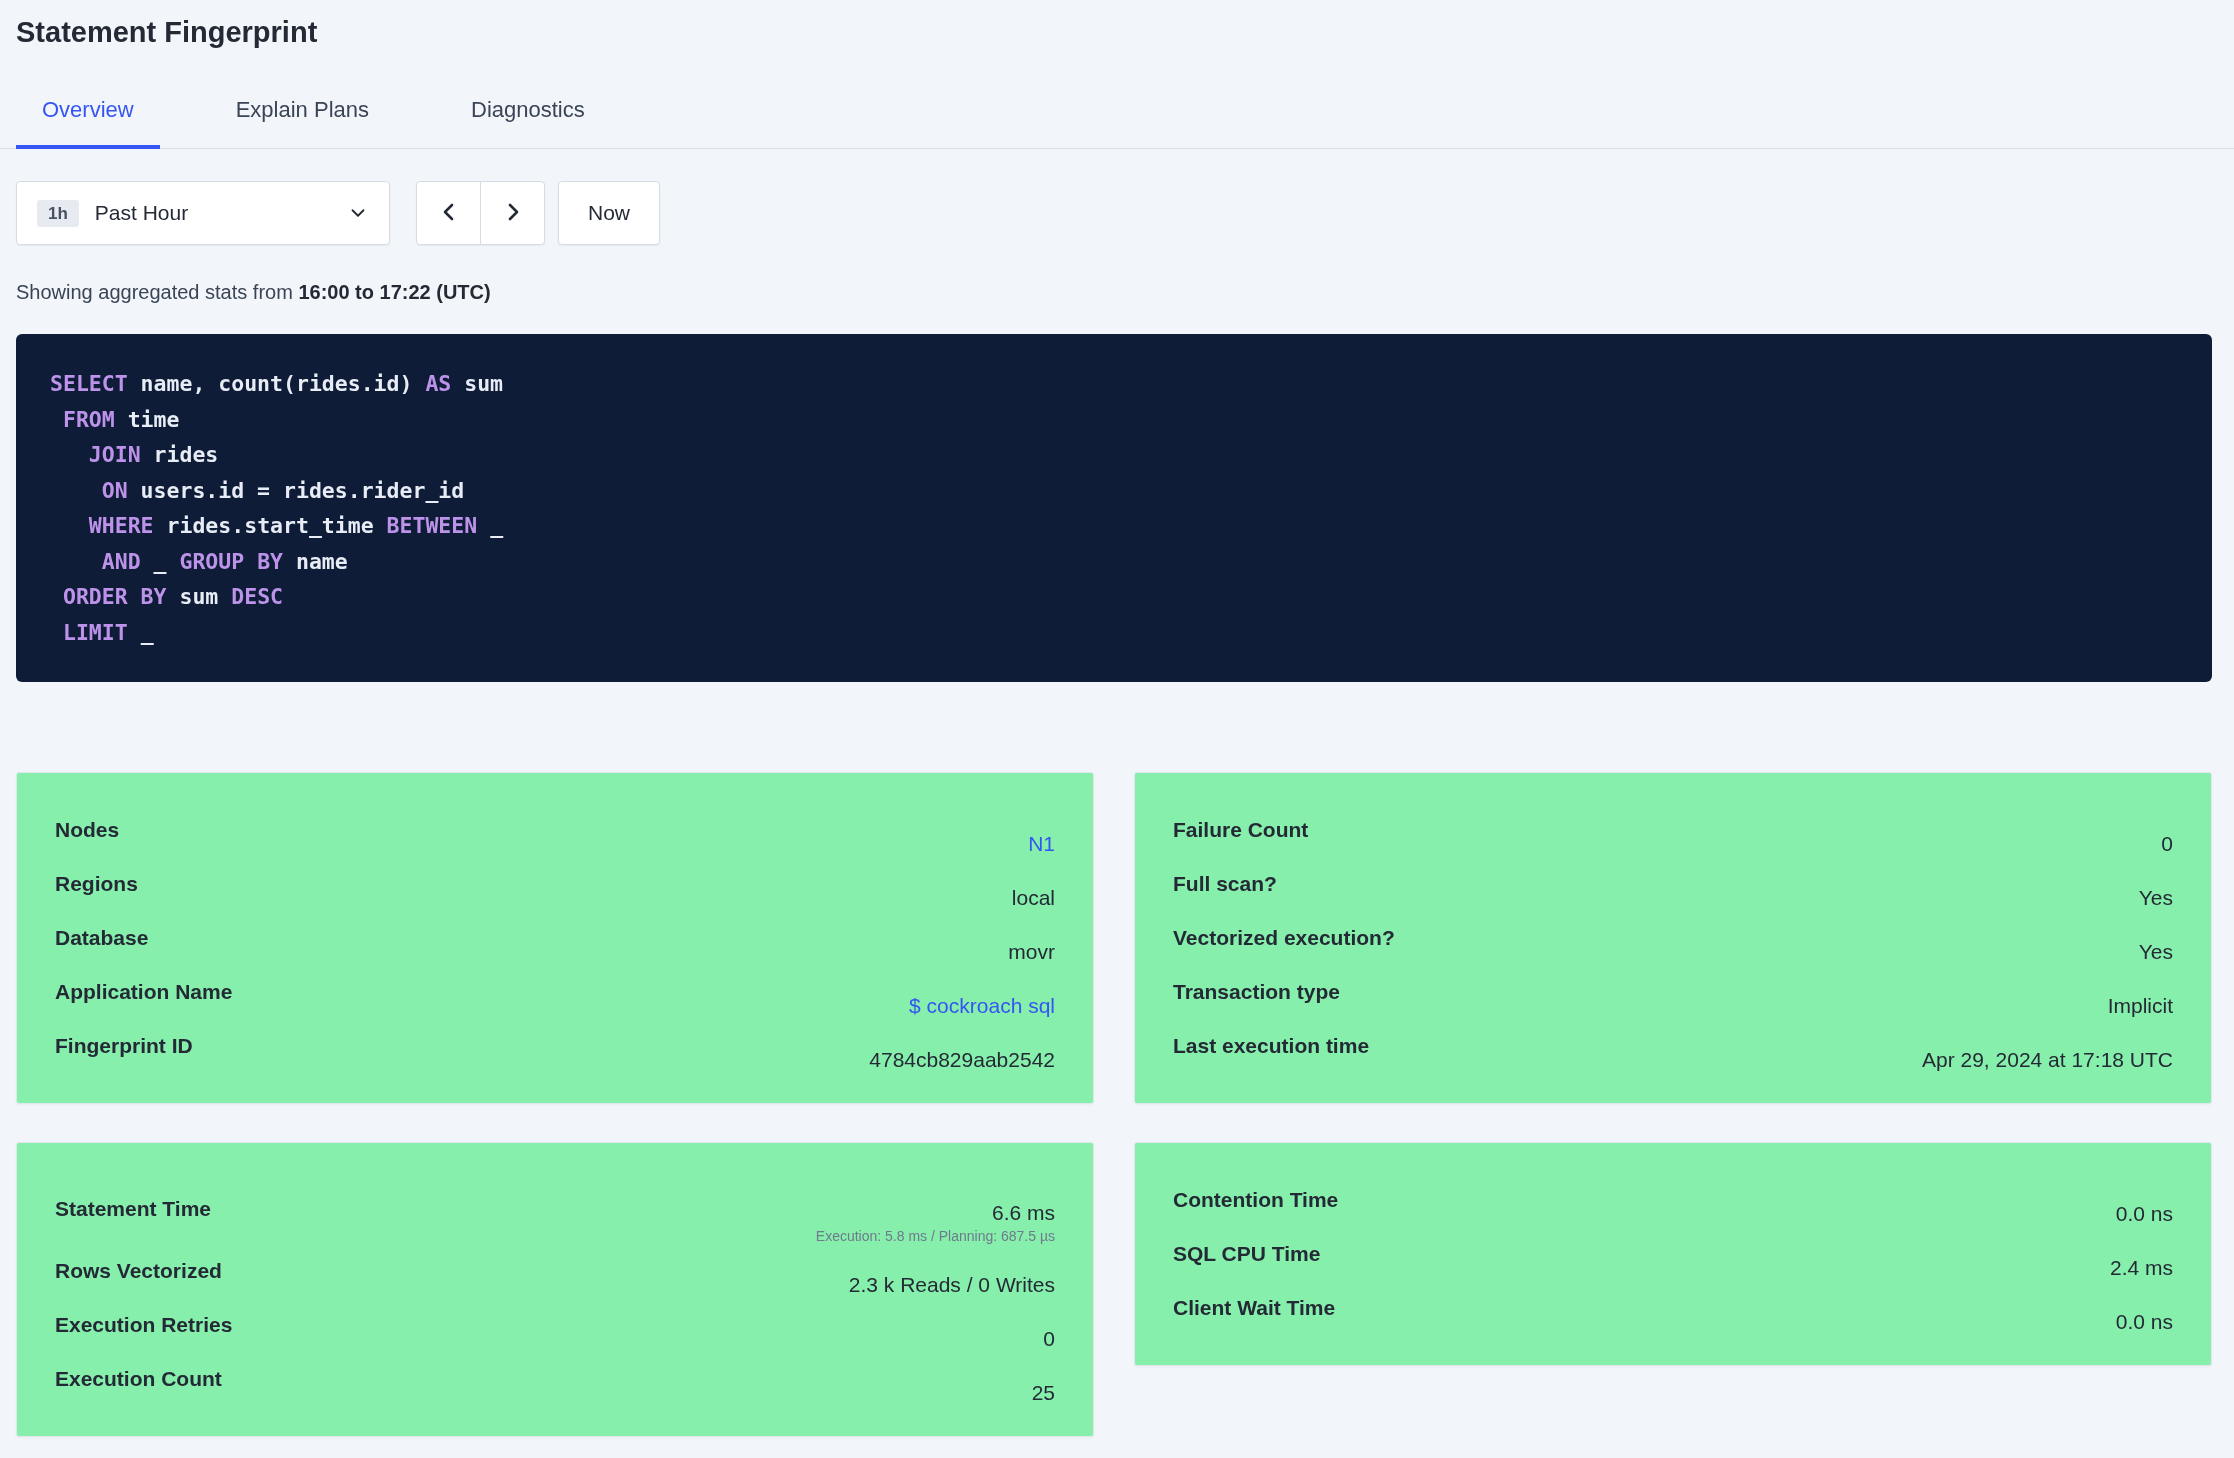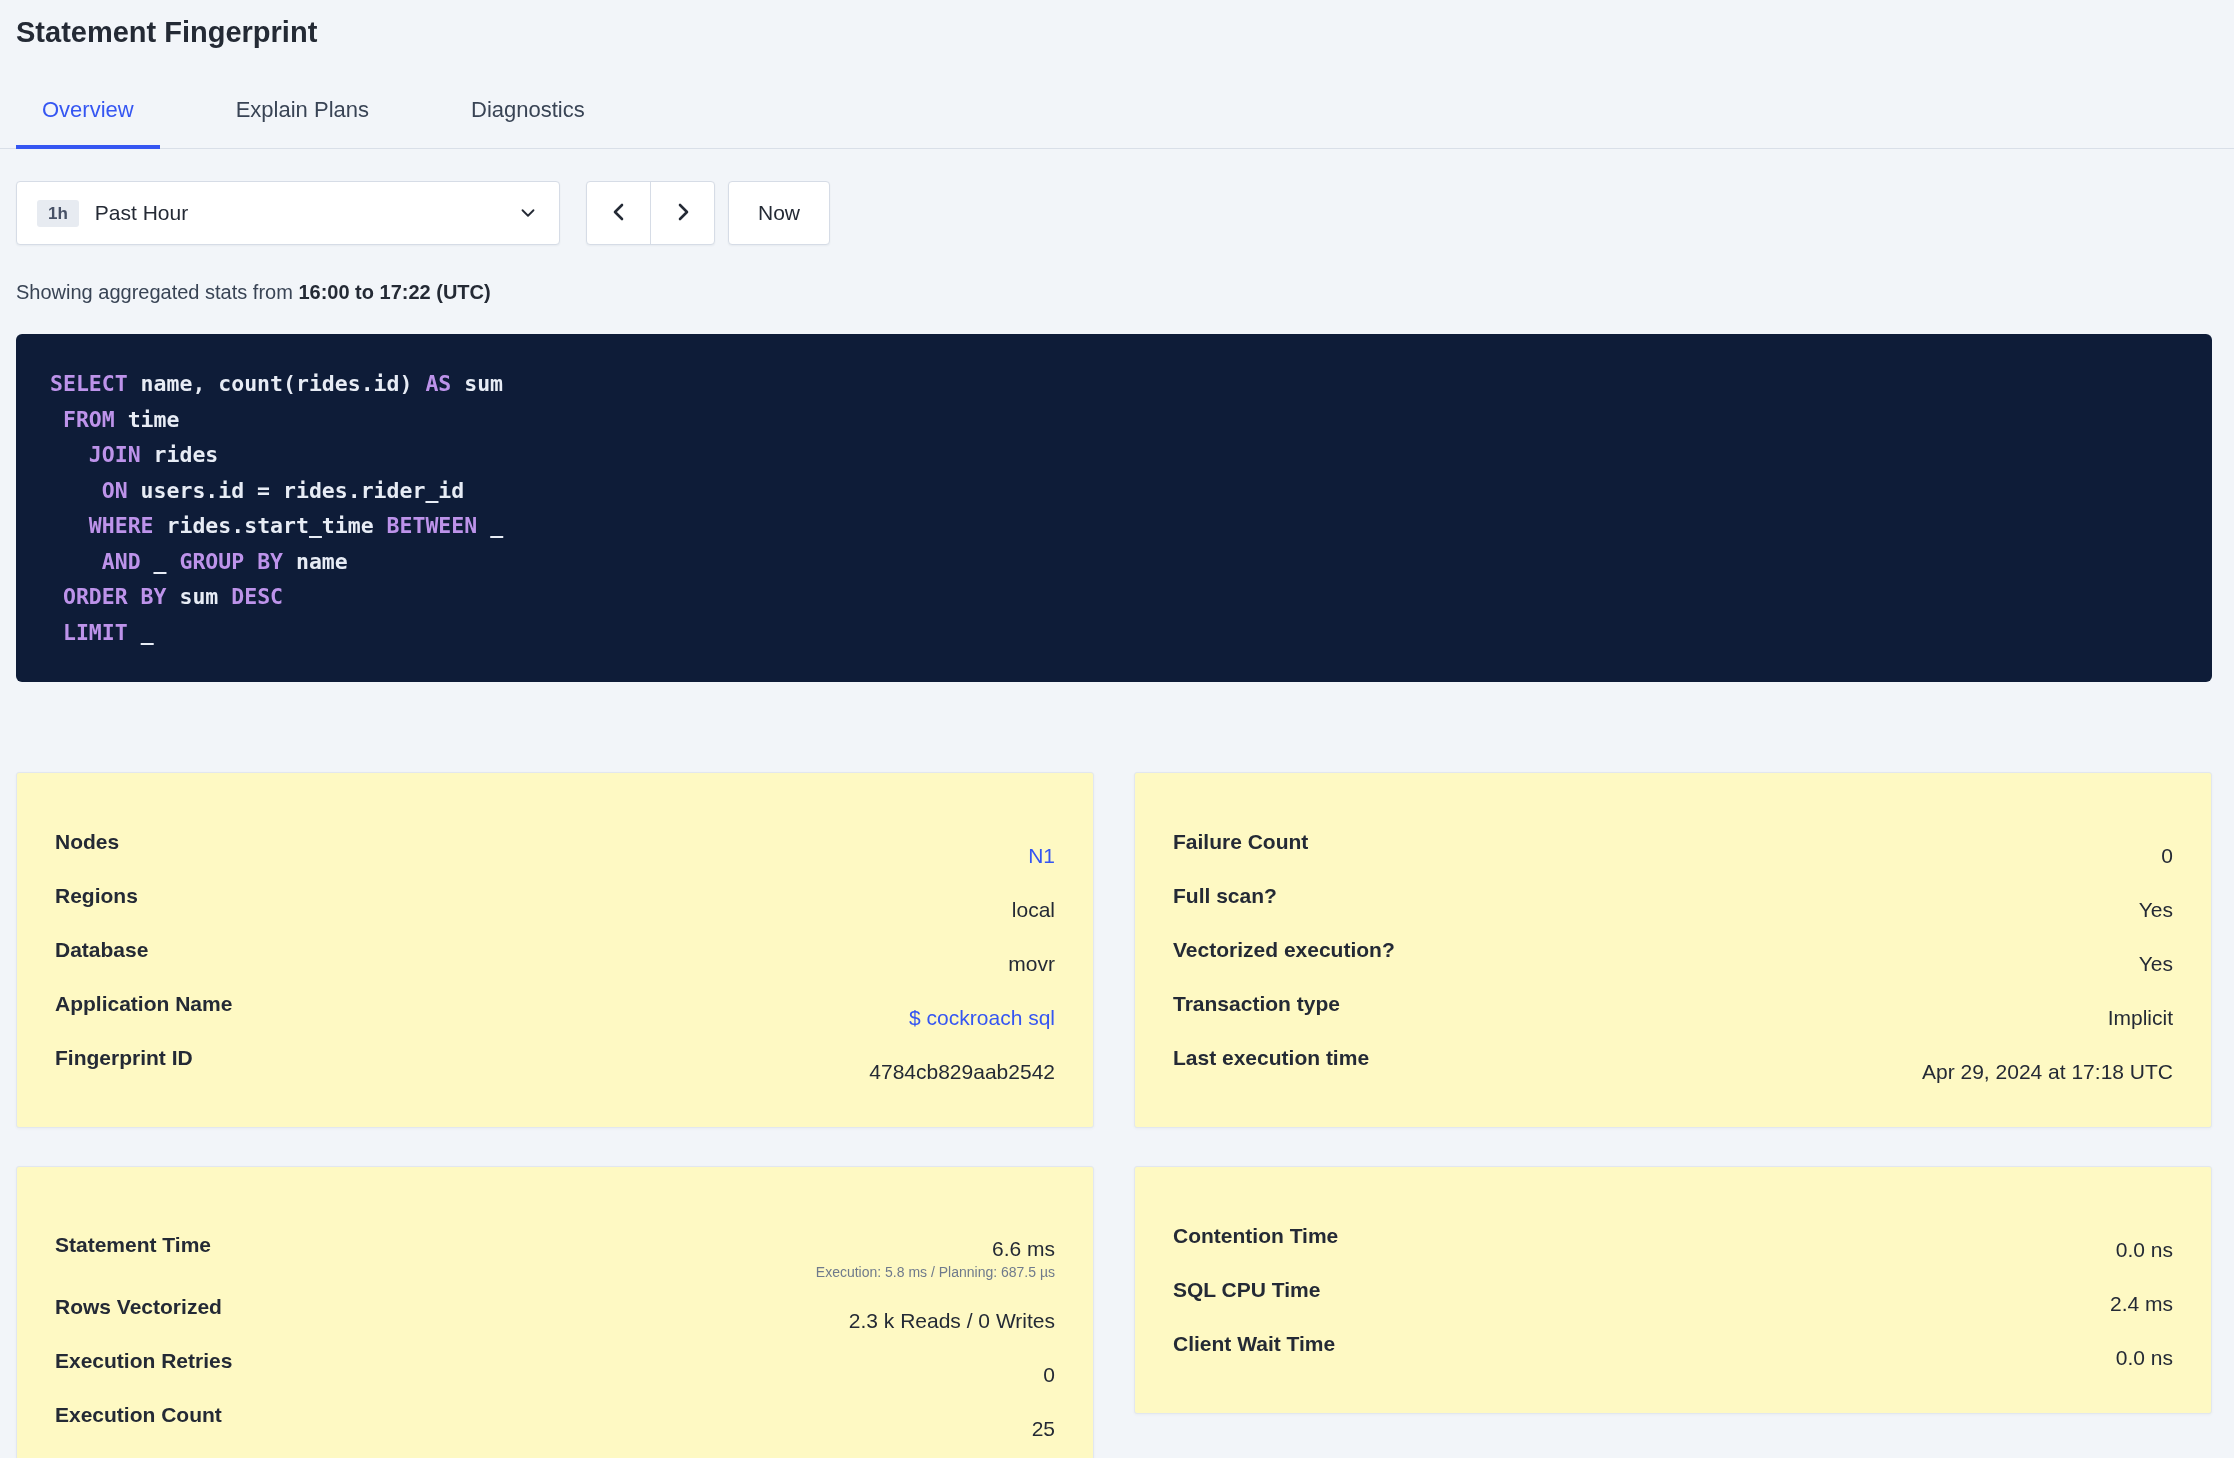--- a/index.html
+++ b/index.html
@@ -37,21 +37,21 @@
     margin-bottom:-1px;white-space:nowrap;
   }
   .tab.active{color:var(--accent);font-weight:500;border-bottom-color:var(--accent);}
 
   
   .controls{display:flex;align-items:center;margin-top:32px;}
   .ctl{
     background:#fff;border:1px solid #d6dce6;border-radius:4px;height:64px;
     box-shadow:0 1px 2px rgba(26,36,64,.05);display:flex;align-items:center;
   }
-  .range-dropdown{width:544px;padding:0 20px;cursor:pointer;}
+  .range-dropdown{width:374px;padding:0 20px;cursor:pointer;}
   .range-badge{
     background:#e7ebf1;color:#475166;font-size:17px;font-weight:700;
     border-radius:3px;padding:5px 11px;line-height:1;
   }
   .range-label{font-size:21px;margin-left:16px;color:var(--ink);}
   .range-caret{margin-left:auto;display:flex;}
   .arrow-group{margin-left:26px;}
   .arrow-btn{
     width:63px;height:62px;display:flex;align-items:center;justify-content:center;
     background:transparent;border:none;cursor:pointer;padding:0;
@@ -76,22 +76,22 @@
     font-size:21.5px;line-height:35.5px;font-weight:700;
     color:var(--code-tx);white-space:pre;
   }
   .code-line .kw{color:var(--code-kw);}
 
   
   .card-grid{display:grid;grid-template-columns:1fr 1fr;gap:40px;align-items:start;}
   .grid-top{margin-top:90px;}
   .grid-bottom{margin-top:38px;}
   .card{
-    background:#fef9c3;border:1px solid var(--card-border);border-radius:3px;
-    padding:42px 38px;box-shadow:0 1px 3px rgba(33,43,67,.04);
+    background:#86efac;border:1px solid var(--card-border);border-radius:3px;
+    padding:30px 38px;box-shadow:0 1px 3px rgba(33,43,67,.04);
   }
   .stat-row{display:flex;justify-content:space-between;align-items:center;min-height:54px;}
   .stat-label{font-size:21px;font-weight:700;color:var(--ink);padding-right:24px;white-space:nowrap;}
   .stat-value-wrap{text-align:right;margin-top:28px;}
   .stat-value{font-size:21px;color:var(--ink);}
   .stat-value.link{color:var(--accent);cursor:pointer;}
   .stat-subvalue{font-size:14px;color:var(--muted);margin-top:3px;}
 </style>
 </head>
 <body>

